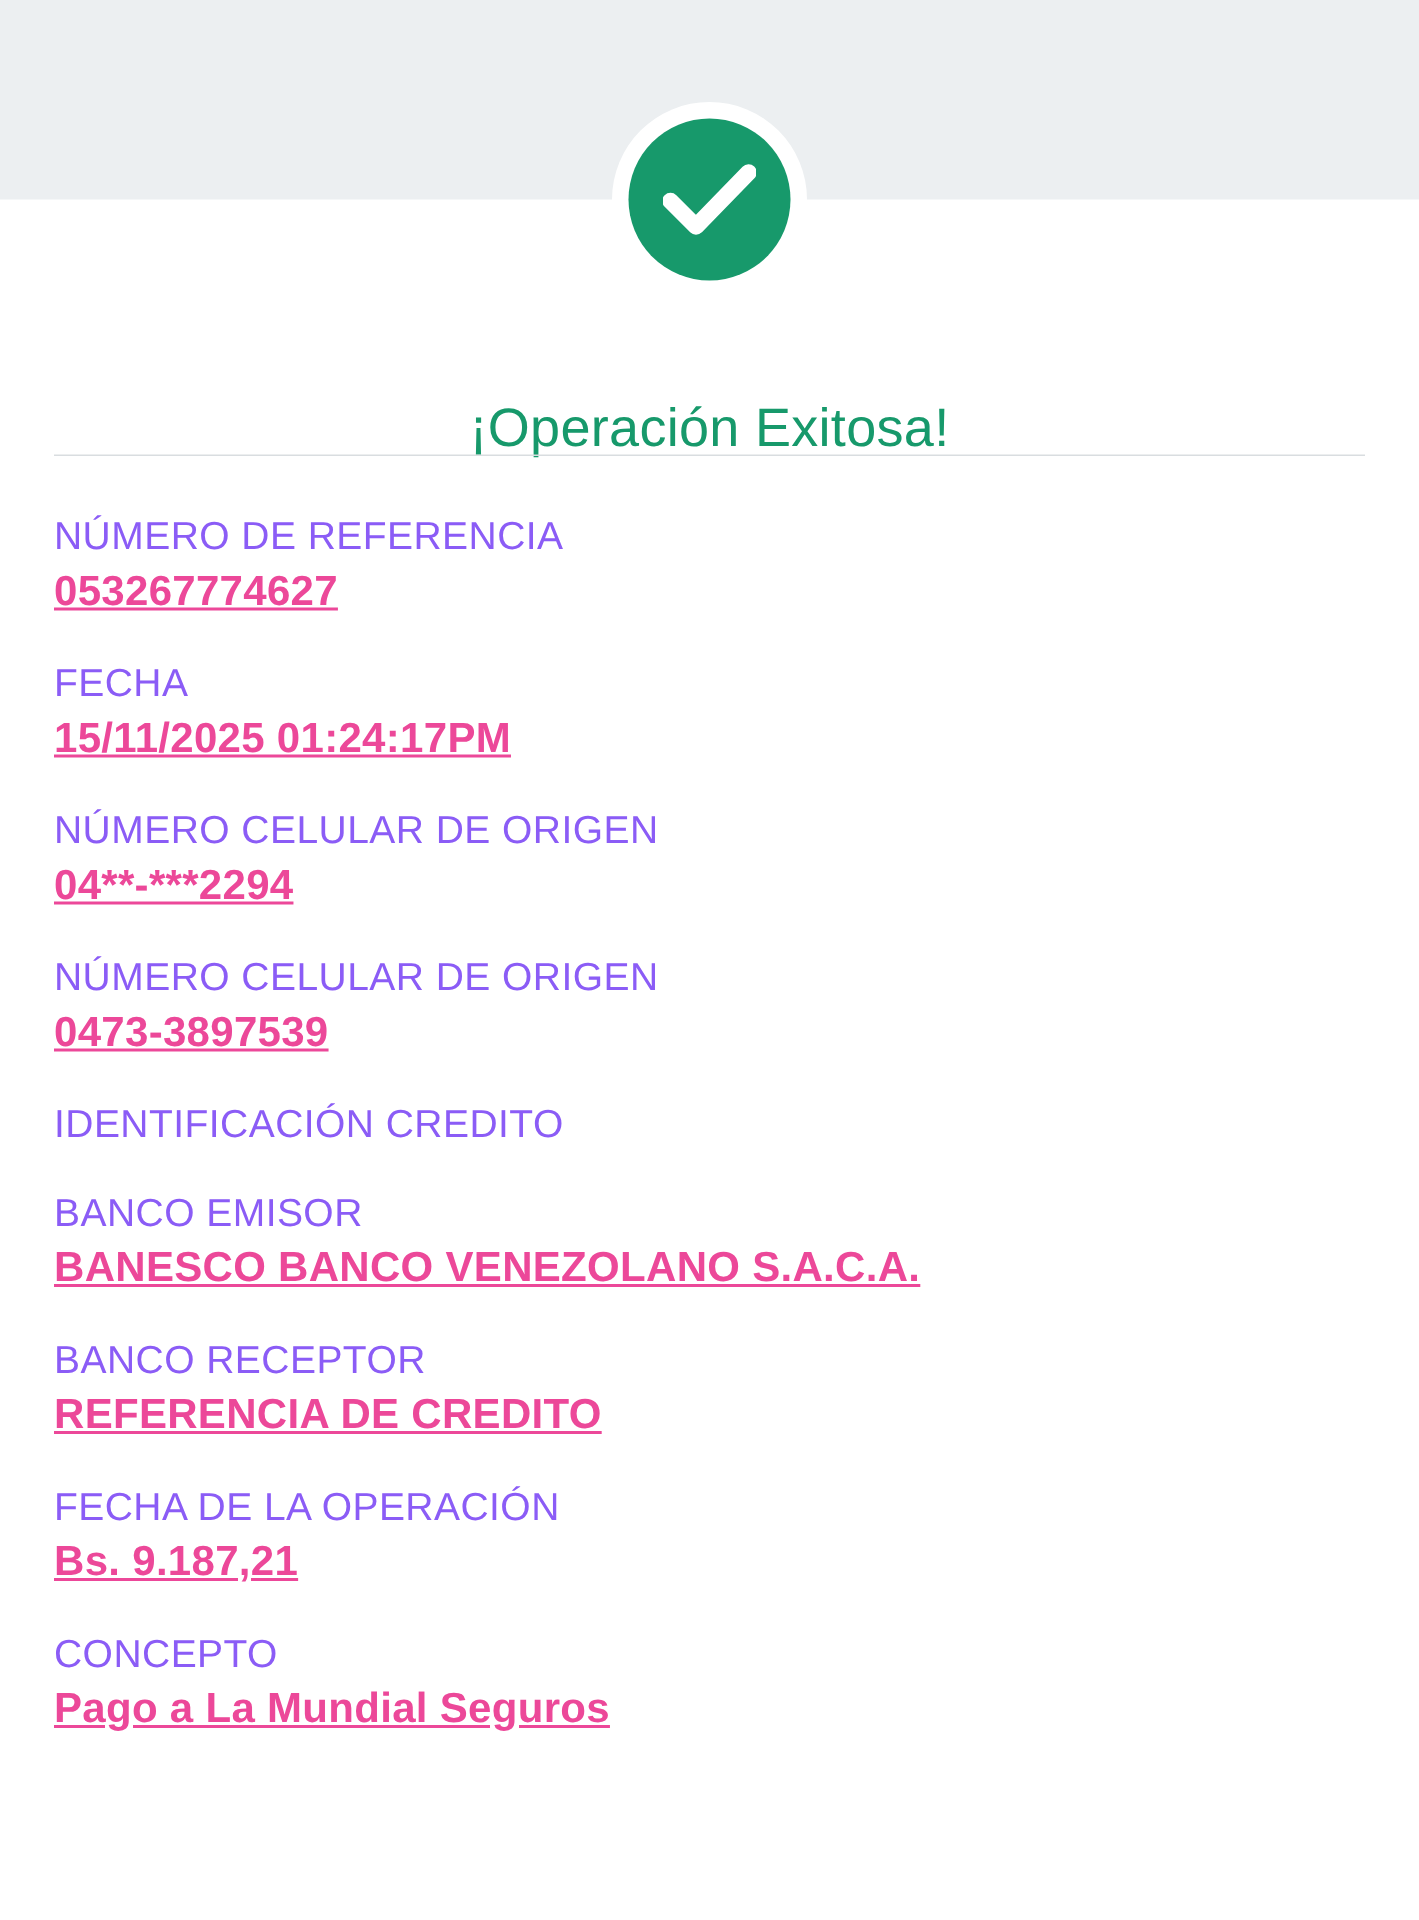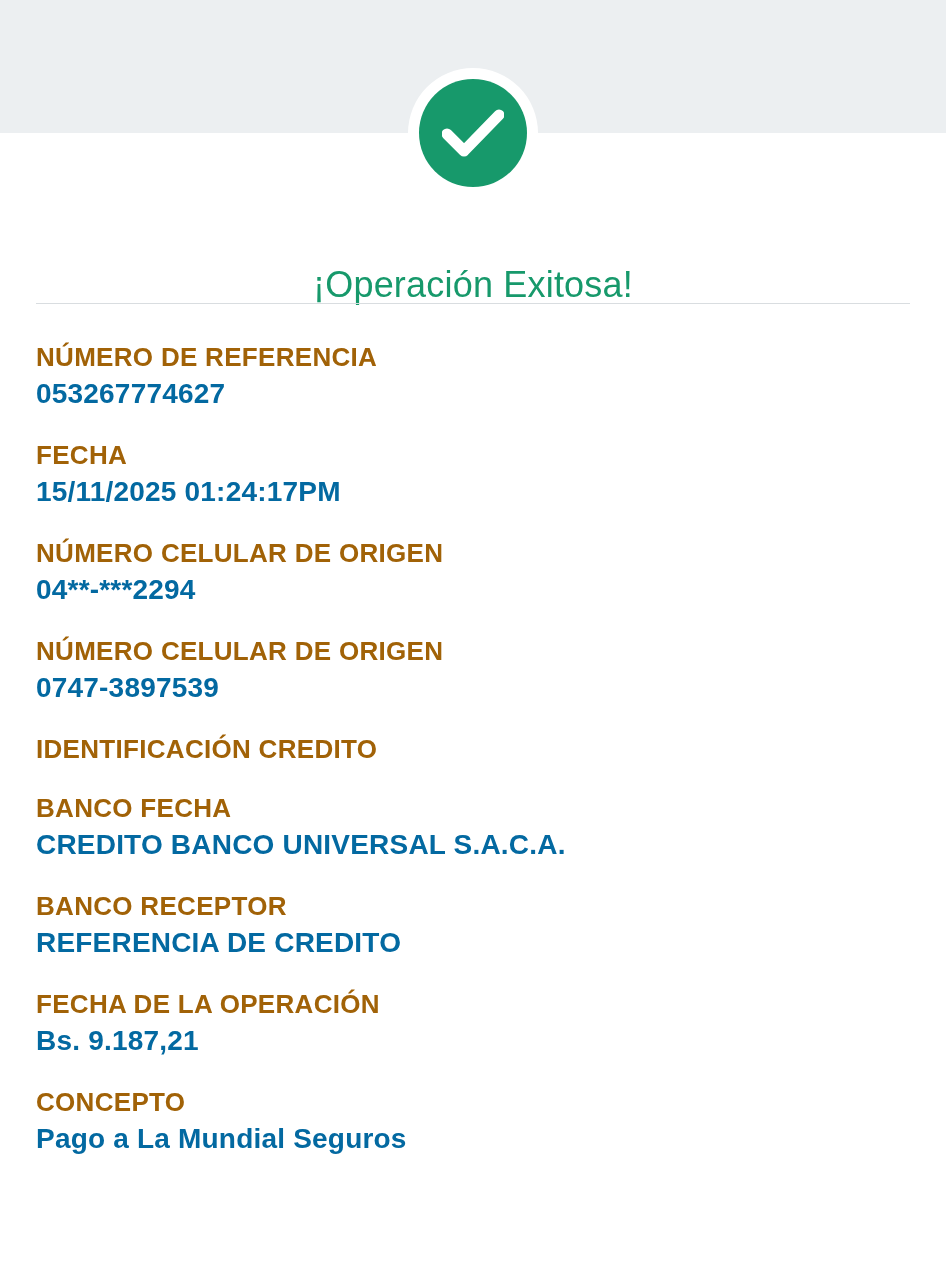--- a/index.html
+++ b/index.html
@@ -90,34 +90,35 @@
   }
 
   .field {
     margin-bottom: 25px;
   }
   .field:last-child {
     margin-bottom: 4px;
   }
 
   .field-label {
-    color: #a16207;
+    color: #8b5cf6;
     font-size: 26px;
-    font-weight: 700;
+    font-weight: 400;
     line-height: 34px;
     letter-spacing: 0.3px;
   }
 
   .field-value {
-    color: #0369a1;
+    color: #ec4899;
     font-size: 28px;
     font-weight: bold;
     line-height: 38px;
     letter-spacing: 0.2px;
     margin-top: 1px;
+    text-decoration: underline;
   }
 </style>
 </head>
 <body>
 
 <div class="screen">
 
   <div class="top-band"></div>
 
   <div class="badge-wrap">
@@ -144,30 +145,30 @@
       <div class="field-value">15/11/2025 01:24:17PM</div>
     </div>
 
     <div class="field">
       <div class="field-label">NÚMERO CELULAR DE ORIGEN</div>
       <div class="field-value">04**-***2294</div>
     </div>
 
     <div class="field">
       <div class="field-label">NÚMERO CELULAR DE ORIGEN</div>
-      <div class="field-value">0747-3897539</div>
+      <div class="field-value">0473-3897539</div>
     </div>
 
     <div class="field">
       <div class="field-label">IDENTIFICACIÓN CREDITO</div>
     </div>
 
     <div class="field">
-      <div class="field-label">BANCO FECHA</div>
-      <div class="field-value">CREDITO BANCO UNIVERSAL S.A.C.A.</div>
+      <div class="field-label">BANCO EMISOR</div>
+      <div class="field-value">BANESCO BANCO VENEZOLANO S.A.C.A.</div>
     </div>
 
     <div class="field">
       <div class="field-label">BANCO RECEPTOR</div>
       <div class="field-value">REFERENCIA DE CREDITO</div>
     </div>
 
     <div class="field">
       <div class="field-label">FECHA DE LA OPERACIÓN</div>
       <div class="field-value">Bs. 9.187,21</div>

